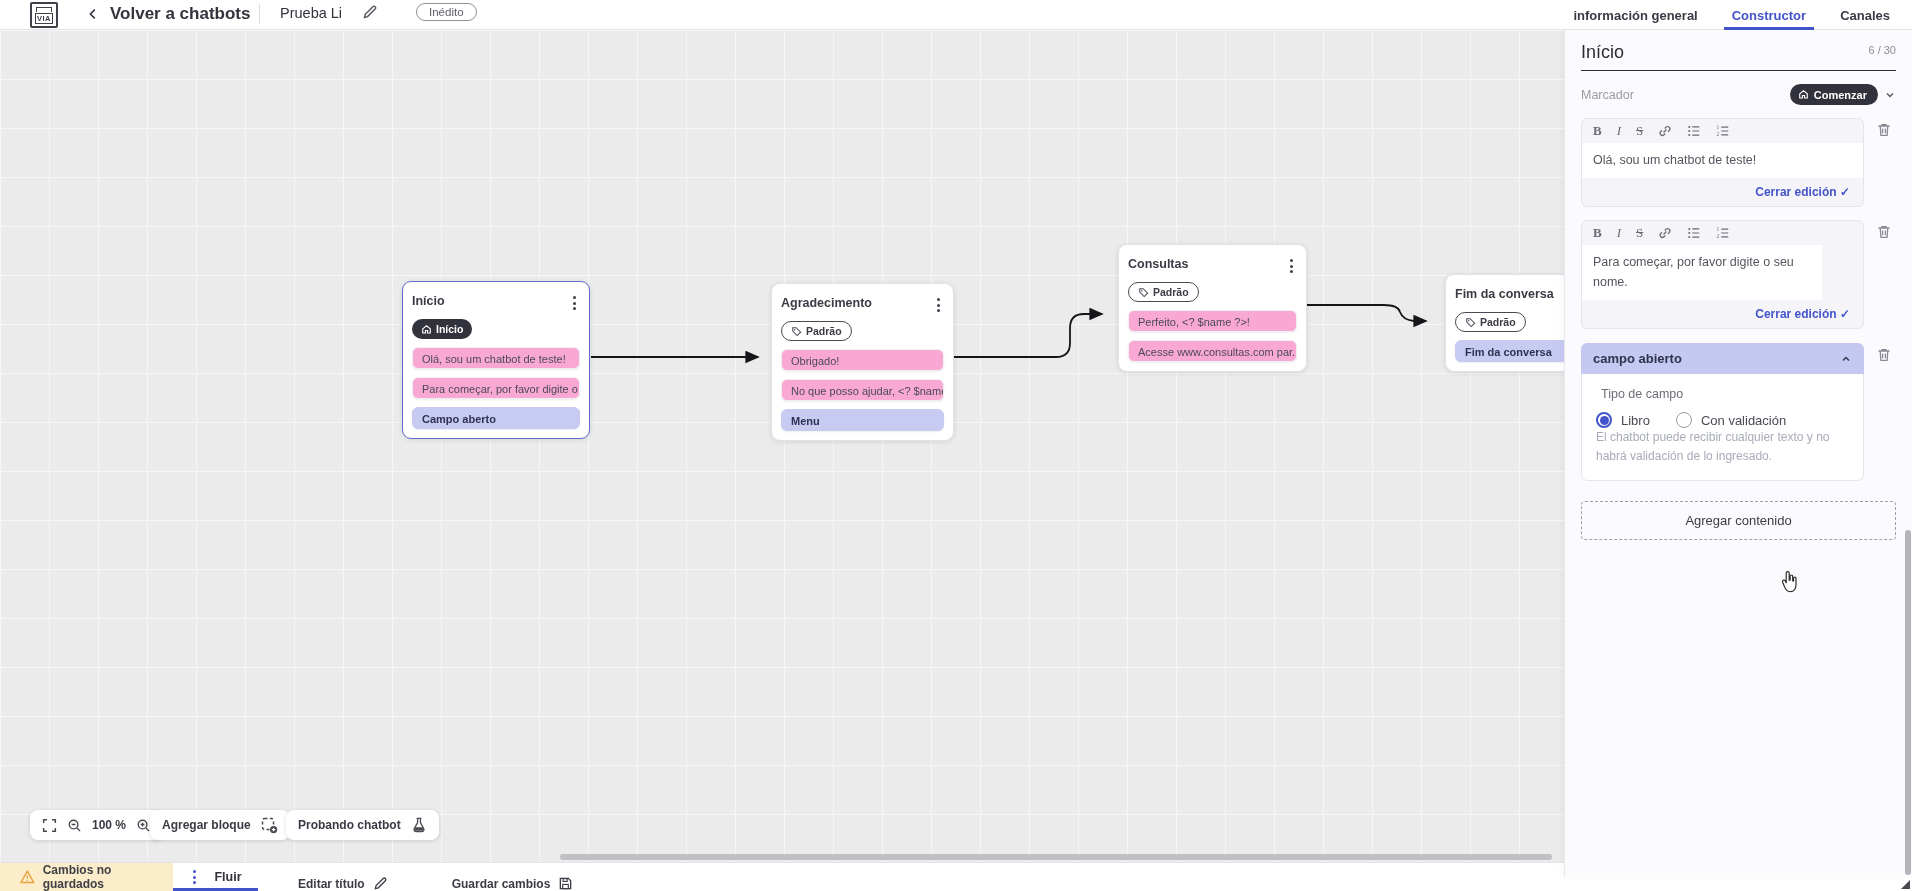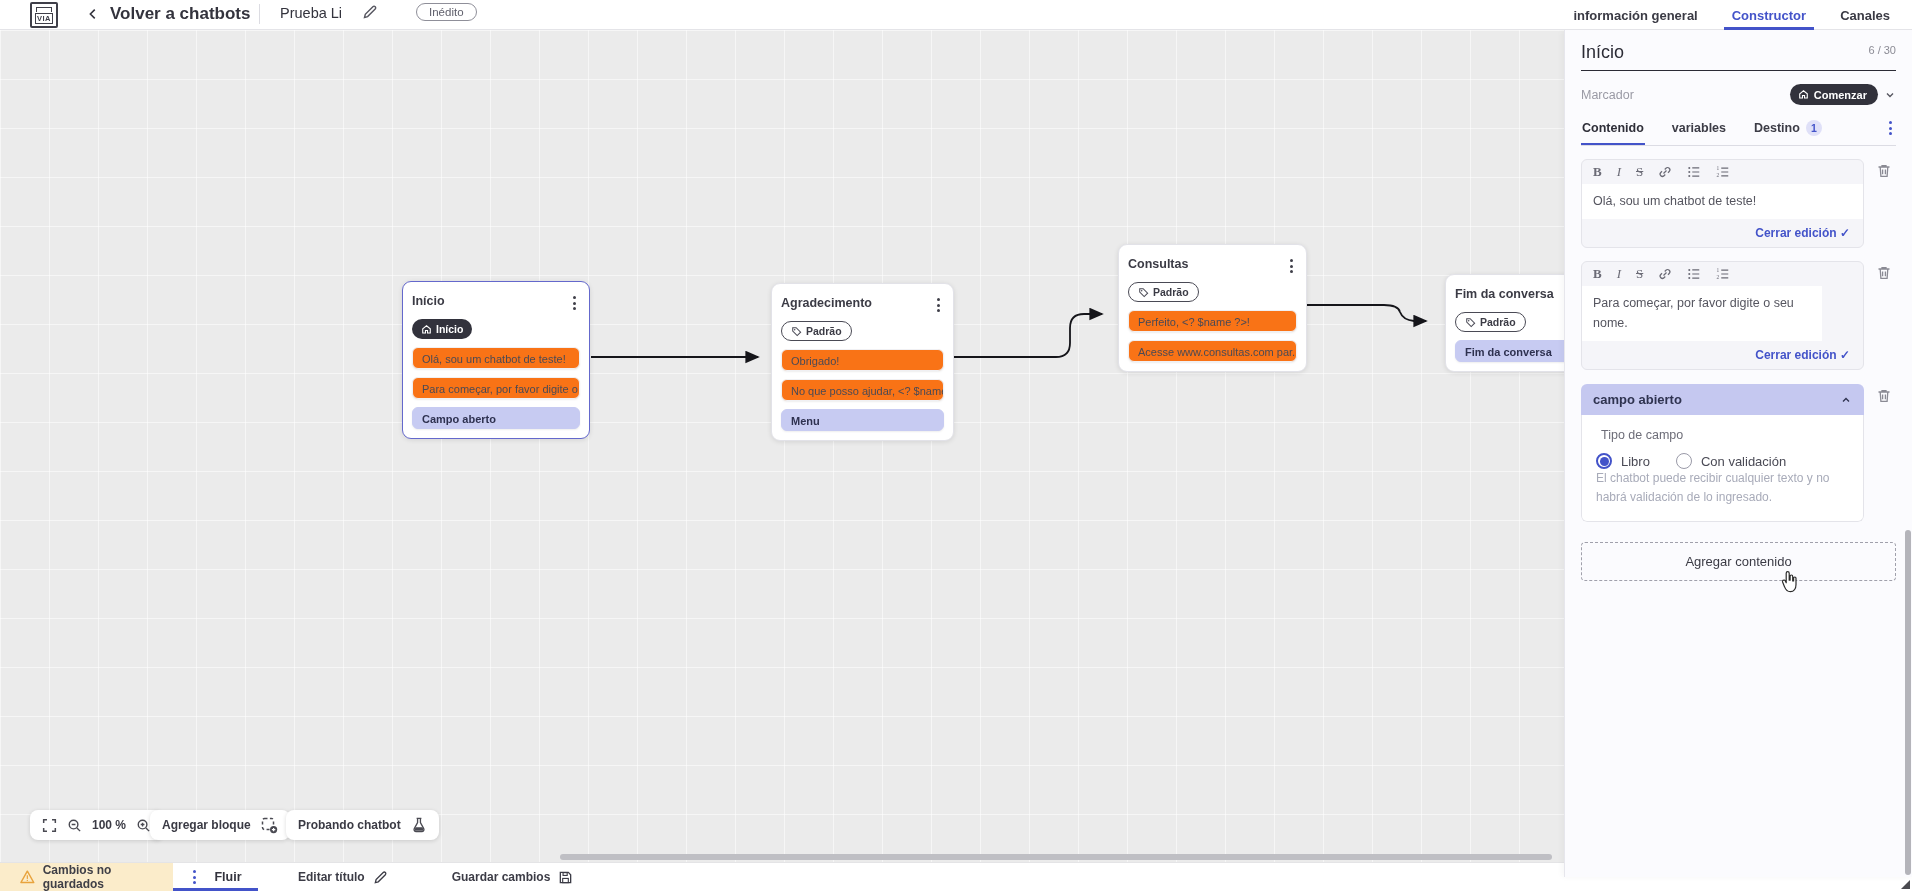--- a/index.html
+++ b/index.html
@@ -31,35 +31,35 @@
   .node { position:absolute; z-index:2; background:#fff; border:1px solid #e2e2e8; border-radius:9px; box-shadow:0 1px 5px rgba(0,0,0,.10); padding:12px 9px 9px 9px; }
   .node.selected { border:1.5px solid #6468cc; }
   .node-head { display:flex; justify-content:space-between; align-items:flex-start; height:17px; }
   .node-title { font-size:12.5px; font-weight:700; color:#3b3b45; }
   .kebab { display:inline-flex; flex-direction:column; gap:2.5px; padding:2px 4px; cursor:pointer; }
   .kebab i { width:3px; height:3px; border-radius:50%; background:#3f3f49; }
   .kebab.blue i { background:#4353c9; }
   .badge { display:inline-flex; align-items:center; gap:4px; margin-top:8px; height:20px; border-radius:11px; font-size:10.5px; font-weight:700; padding:0 9px; }
   .badge.dark { background:#32323c; color:#fff; }
   .badge.outline { border:1px solid #4a4a55; color:#3b3b45; background:#fff; }
-  .node-row { margin-top:8px; height:22px; line-height:22px; background:#f97316; border:1px solid #f0f0f3; box-shadow:0 1px 2px rgba(0,0,0,.07); border-radius:6px; padding:0 9px; font-size:11px; color:#4a4a55; white-space:nowrap; overflow:hidden; cursor:pointer; }
+  .node-row { margin-top:8px; height:22px; line-height:22px; background:#f9a8d4; border:1px solid #f0f0f3; box-shadow:0 1px 2px rgba(0,0,0,.07); border-radius:6px; padding:0 9px; font-size:11px; color:#4a4a55; white-space:nowrap; overflow:hidden; cursor:pointer; }
   .node-row.highlight { background:#c7cbf2; border-color:#c7cbf2; font-weight:700; color:#2e3150; }
 
   
   .cv-card { position:absolute; z-index:4; background:#fff; border-radius:8px; box-shadow:0 1px 4px rgba(0,0,0,.14); height:30px; display:flex; align-items:center; gap:10px; padding:0 12px; font-size:12px; font-weight:700; color:#3a3a44; }
   .cv-card .ico { display:inline-flex; color:#4a4a52; cursor:pointer; }
   .hscroll { position:absolute; z-index:4; left:560px; top:824px; width:992px; height:6px; border-radius:3px; background:#bfbfc4; cursor:pointer; }
 
   
   .bottom-bar { position:absolute; left:0; right:0; top:862px; height:29px; background:#fff; border-top:1px solid #e4e4e6; z-index:5; display:flex; align-items:stretch; }
   .unsaved { width:173px; background:#fbecca; display:flex; align-items:center; gap:8px; padding-left:20px; font-size:12px; font-weight:700; color:#3f3f47; }
   .flow-tab { width:85px; display:flex; align-items:center; justify-content:center; gap:14px; position:relative; cursor:pointer; }
   .flow-tab::after { content:""; position:absolute; left:0; right:0; bottom:0; height:3px; background:#4353c9; }
   .flow-tab .label { font-size:12.5px; font-weight:600; color:#33333d; }
-  .bb-btn { display:flex; align-items:center; gap:8px; font-size:12px; font-weight:600; color:#3c3c46; cursor:pointer; padding:0 4px; }
+  .bb-btn { display:flex; align-items:flex-end; gap:8px; font-size:12px; font-weight:600; color:#3c3c46; cursor:pointer; padding:0 4px; }
   .bb-btn.edit { margin-left:36px; }
   .bb-btn.save { margin-left:56px; }
 
   
   .panel { position:absolute; right:0; top:30px; width:348px; height:847px; background:#fbfbfe; border-left:1px solid #e6e6ec; box-shadow:-2px 0 6px rgba(0,0,0,.04); z-index:10; padding:0 16px; }
   .panel-head { display:flex; justify-content:space-between; align-items:center; padding:12px 0 4px 0; }
   .panel-head .t { font-size:12px; color:#55555f; }
   .close-x { color:#6d6d78; cursor:pointer; display:inline-flex; }
   .block-name-wrap { margin-top:12px; border-bottom:1.5px solid #2b2b35; padding-bottom:7px; display:flex; justify-content:space-between; align-items:flex-start; }
   .block-name { font-size:18px; color:#2b2b35; outline:none; }
@@ -321,33 +321,20 @@
               <path d="M2.5 7L8 2.5 13.5 7v6h-4V9.5h-3V13h-4z" fill="none" stroke="#fff" stroke-width="1.6"></path>
             </svg>
           <span>Comenzar</span>
         </span>
         <svg width="12" height="12" viewBox="0 0 16 16">
             <path d="M4 6l4 4 4-4" fill="none" stroke="#55555f" stroke-width="1.8"></path>
           </svg>
       </span>
     </div>
 
-    <div class="panel-tabs">
-      <span class="panel-tab active">Contenido</span>
-      <span class="panel-tab">variables</span>
-      <span class="panel-tab">
-        <span>Destino</span>
-        <span class="count-badge">1</span>
-      </span>
-      <span class="kebab blue">
-          <i></i>
-          <i></i>
-          <i></i>
-        </span>
-    </div>
 
     <div class="editor-block">
       <div class="editor-card">
         <div class="ed-toolbar">
           <span class="tbtn bold">B</span>
           <span class="tbtn italic">I</span>
           <span class="tbtn strike">S</span>
           <span class="tbtn">
             <svg width="14" height="14" viewBox="0 0 16 16">
                 <path d="M6.3 9.7l3.4-3.4M4.6 7.2L3.2 8.6a2.6 2.6 0 103.7 3.7l1.4-1.4M11.4 8.8l1.4-1.4a2.6 2.6 0 10-3.7-3.7L7.7 5.1" fill="none" stroke="currentColor" stroke-width="1.4"></path>

